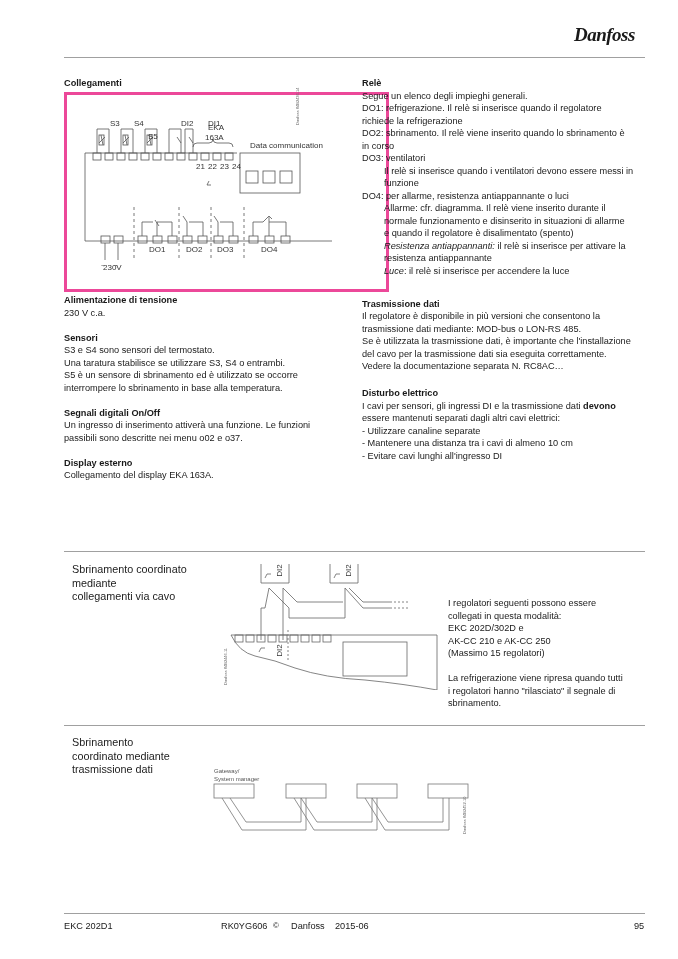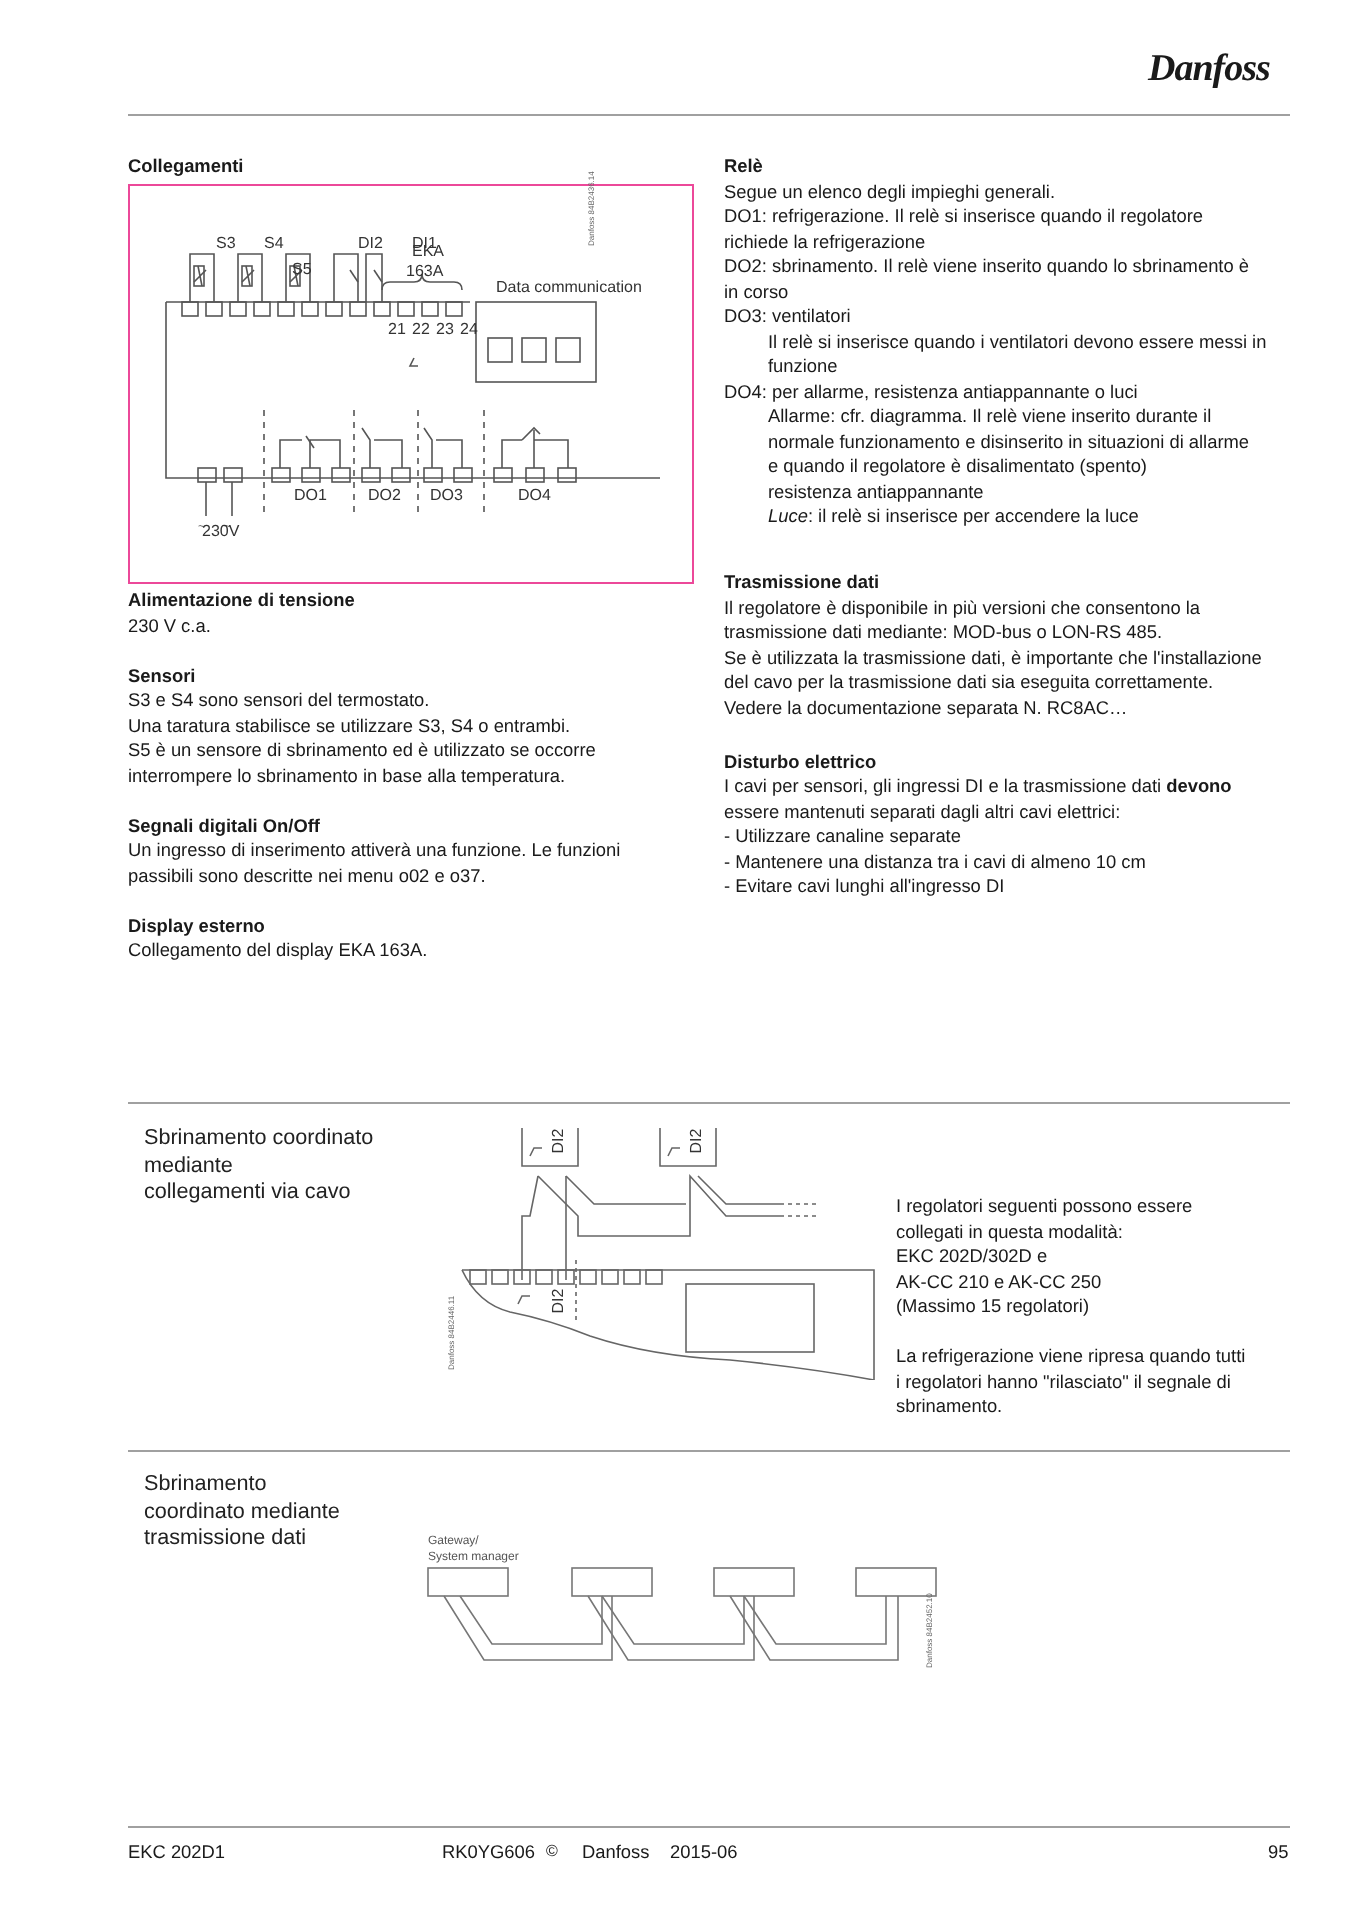--- a/index.html
+++ b/index.html
@@ -8,21 +8,21 @@
   .hr { position: absolute; left: 64px; width: 581px; height: 1px; background: #a0a0a0; }
   .logo { position: absolute; left: 574px; top: 24px; width: 70px; height: 26px; }
   .logo-text { font-family: "Liberation Serif", serif; font-style: italic; font-weight: bold; font-size: 19px; color: #1a1a1a; letter-spacing: -0.5px; }
   .section-h { font-weight: bold; font-size: 9.2px; line-height: 12.5px; }
   .txt { font-size: 9.2px; line-height: 12.5px; }
   .ind { padding-left: 22px; }
   .block { margin-bottom: 12.5px; }
   .col-left { position: absolute; left: 64px; top: 294px; width: 280px; }
   .col-right { position: absolute; left: 362px; top: 77px; width: 290px; }
   .col-left-title { position: absolute; left: 64px; top: 77px; text-align: right; }
-  .diag1 { position: absolute; left: 64px; top: 92px; width: 283px; height: 200px; border: 1px solid #ec4899; }
+  .diag1 { position: absolute; left: 64px; top: 92px; width: 325px; height: 200px; border: 3px solid #ec4899; }
   .side-title { position: absolute; left: 72px; font-size: 10.8px; line-height: 13.5px; color: #222; }
   .side-text { position: absolute; left: 448px; top: 561px; width: 200px; font-size: 9.2px; line-height: 12.5px; margin-top: 36px; }
   .footer { position: absolute; top: 921px; font-size: 9.2px; }
   svg text { font-family: "Liberation Sans", sans-serif; }
   i { font-style: italic; }
 </style>
 </head>
 <body>
 
 <div class="logo">
@@ -167,20 +167,21 @@
     <div class="txt">richiede la refrigerazione</div>
     <div class="txt">DO2: sbrinamento. Il relè viene inserito quando lo sbrinamento è</div>
     <div class="txt">in corso</div>
     <div class="txt">DO3: ventilatori</div>
     <div class="txt ind">Il relè si inserisce quando i ventilatori devono essere messi in</div>
     <div class="txt ind">funzione</div>
     <div class="txt">DO4: per allarme, resistenza antiappannante o luci</div>
     <div class="txt ind">Allarme: cfr. diagramma. Il relè viene inserito durante il</div>
     <div class="txt ind">normale funzionamento e disinserito in situazioni di allarme</div>
     <div class="txt ind">e quando il regolatore è disalimentato (spento)</div>
+    <div class="txt ind"><i>Resistenza antiappannanti:</i><span> il relè si inserisce per attivare la</span></div>
     <div class="txt ind">resistenza antiappannante</div>
     <div class="txt ind"><i>Luce</i><span>: il relè si inserisce per accendere la luce</span></div>
   </div>
   <div style="height:8px;"></div>
   <div class="block">
     <div class="section-h">Trasmissione dati</div>
     <div class="txt">Il regolatore è disponibile in più versioni che consentono la</div>
     <div class="txt">trasmissione dati mediante: MOD-bus o LON-RS 485.</div>
     <div class="txt">Se è utilizzata la trasmissione dati, è importante che l'installazione</div>
     <div class="txt">del cavo per la trasmissione dati sia eseguita correttamente.</div>

